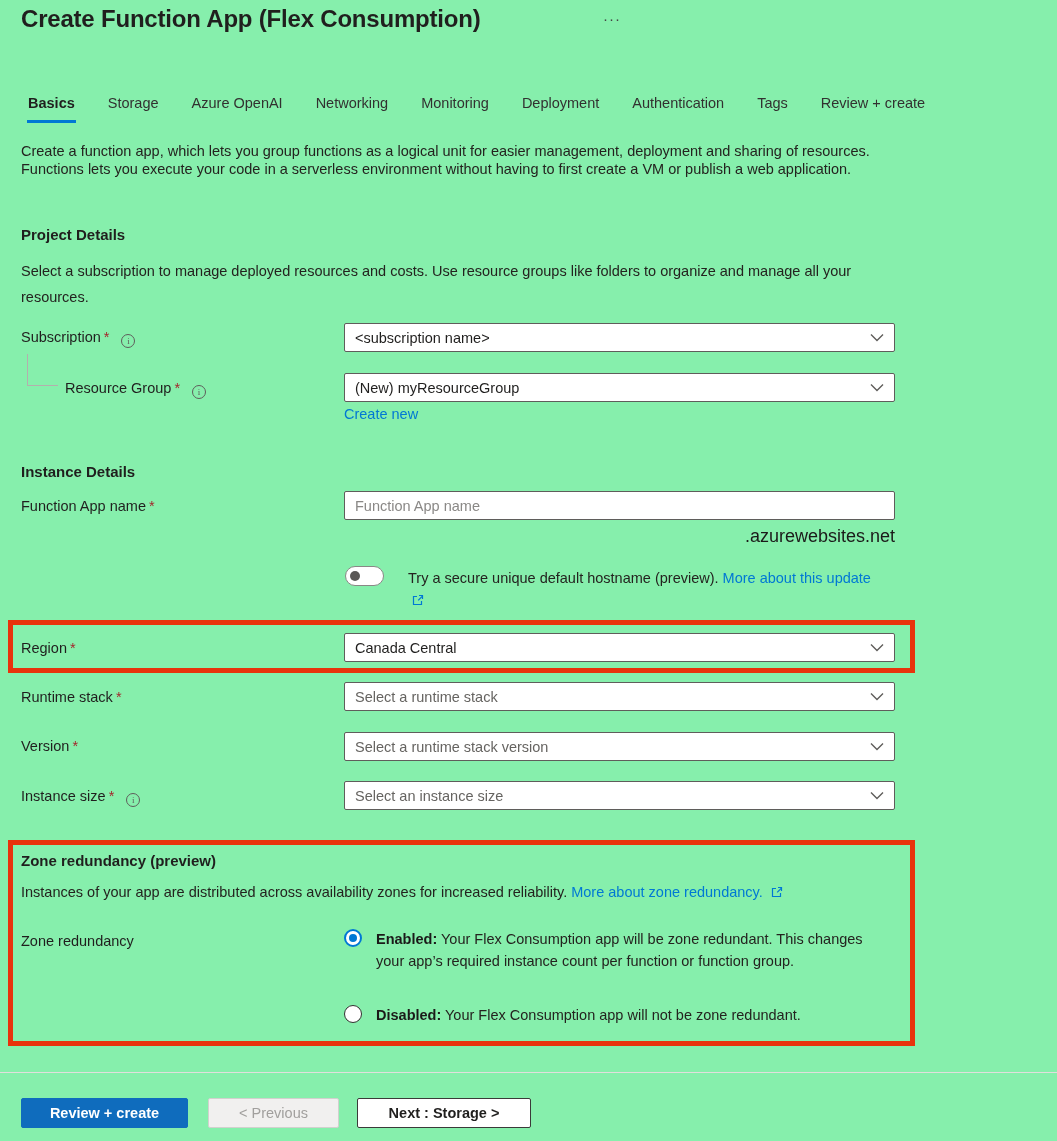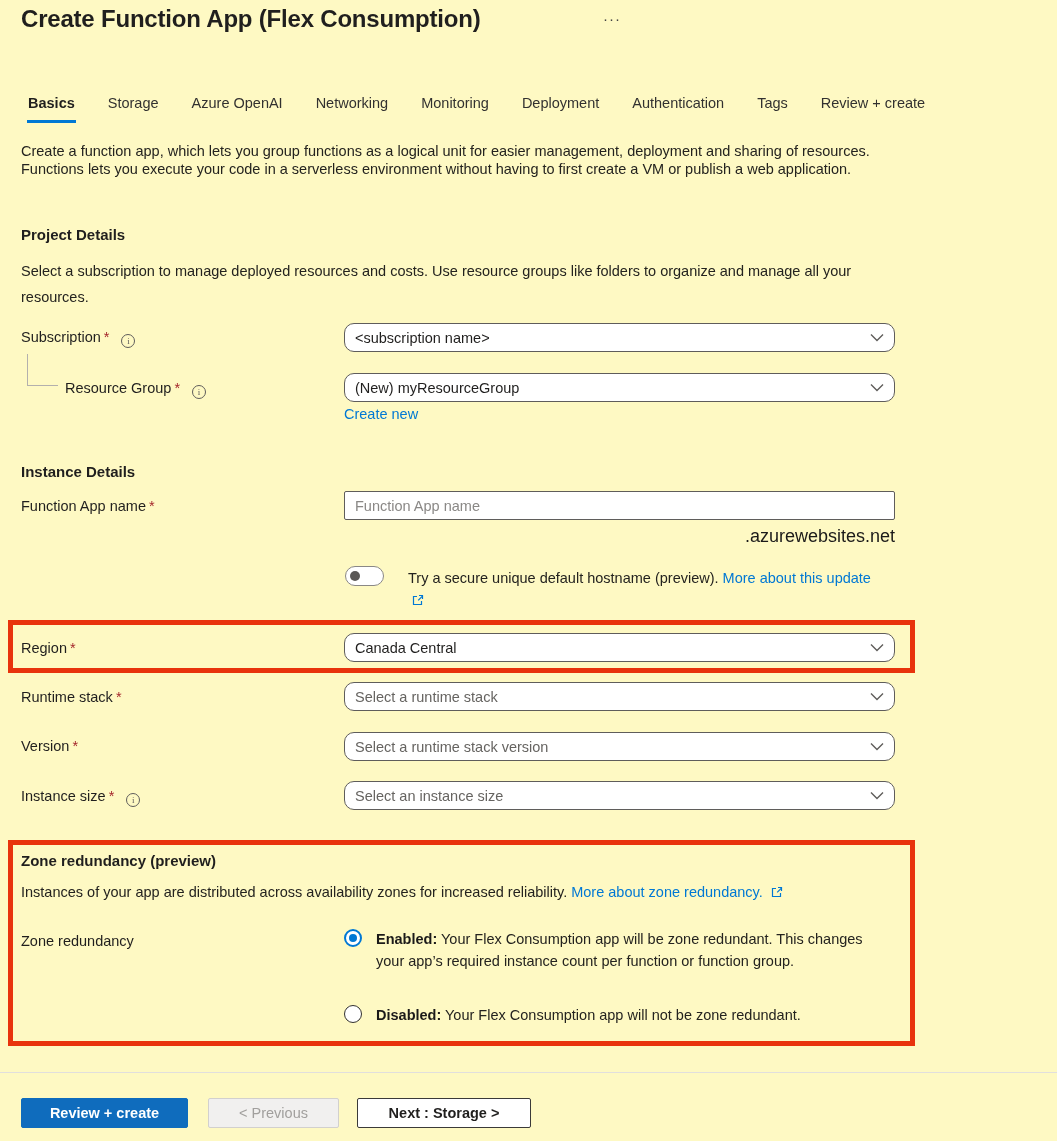--- a/index.html
+++ b/index.html
@@ -1,38 +1,38 @@
 <!DOCTYPE html>
 <html><head>
 <meta charset="utf-8">
 <style>
   * { margin:0; padding:0; box-sizing:border-box; }
   html,body { width:1057px; height:1141px; background:#fff;
     font-family:"Liberation Sans", sans-serif; color:#201f1e; }
-  .page { position:relative; width:1057px; height:1141px; overflow:hidden; background:#fef9c3; }
+  .page { position:relative; width:1057px; height:1141px; overflow:hidden; background:#86efac; }
 
   .title { position:absolute; left:21px; top:5px; font-size:24px; font-weight:700; letter-spacing:-0.2px; }
   .more { position:absolute; left:603px; top:10px; font-size:15px; color:#444; letter-spacing:1px; cursor:pointer; }
 
   .tabs { position:absolute; left:27px; top:92px; display:flex; gap:31px; font-size:14.5px; color:#323130; }
   .tab { padding:3px 1px 9px 1px; cursor:pointer; border-bottom:3px solid transparent; }
   .tab.active { font-weight:700; color:#201f1e; border-bottom:3px solid #0078d4; }
 
   .intro { position:absolute; left:21px; top:142px; width:872px; font-size:14.5px; line-height:18px; color:#24231f; }
 
   .section-h { position:absolute; left:21px; font-size:15px; font-weight:700; color:#201f1e; }
   .para { position:absolute; left:21px; width:880px; font-size:14.5px; line-height:26px; color:#24231f; }
 
   .lbl { position:absolute; left:21px; font-size:14.5px; color:#201f1e; white-space:nowrap; }
   .req { color:#a4262c; margin-left:3px; }
   .info-i { display:inline-flex; width:14px; height:14px; border:1px solid #5f5d5b; border-radius:50%;
     font-size:9px; font-family:"Liberation Serif", serif; color:#5f5d5b; align-items:center; justify-content:center;
     vertical-align:-2px; margin-left:8px; cursor:pointer; }
 
-  .field { position:absolute; left:344px; width:551px; height:29px; border:1px solid #5f5d5b; border-radius:10px;
+  .field { position:absolute; left:344px; width:551px; height:29px; border:1px solid #5f5d5b; border-radius:2px;
     background:#fff; display:flex; align-items:center; padding:0 10px; font-size:14.5px; cursor:pointer; }
   .field .val { flex:1; color:#201f1e; white-space:nowrap; overflow:hidden; }
   .field .val.ph { color:#666461; }
   .chev { flex:0 0 auto; margin-left:8px; display:flex; }
 
   input.txt { position:absolute; left:344px; width:551px; height:29px; border:1px solid #5f5d5b; border-radius:2px;
     padding:0 10px; font-size:14.5px; font-family:"Liberation Sans", sans-serif; color:#201f1e; outline:none; }
   input.txt::placeholder { color:#8a8886; opacity:1; }
 
   .suffix { position:absolute; right:162px; top:526px; font-size:18px; color:#1b1a19; }

